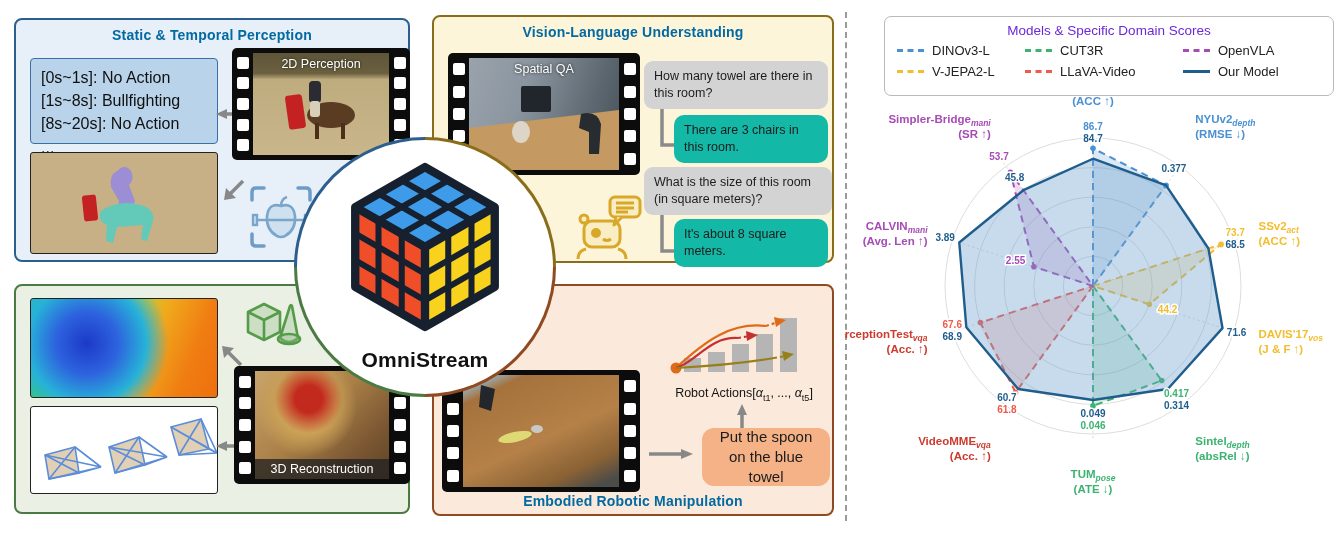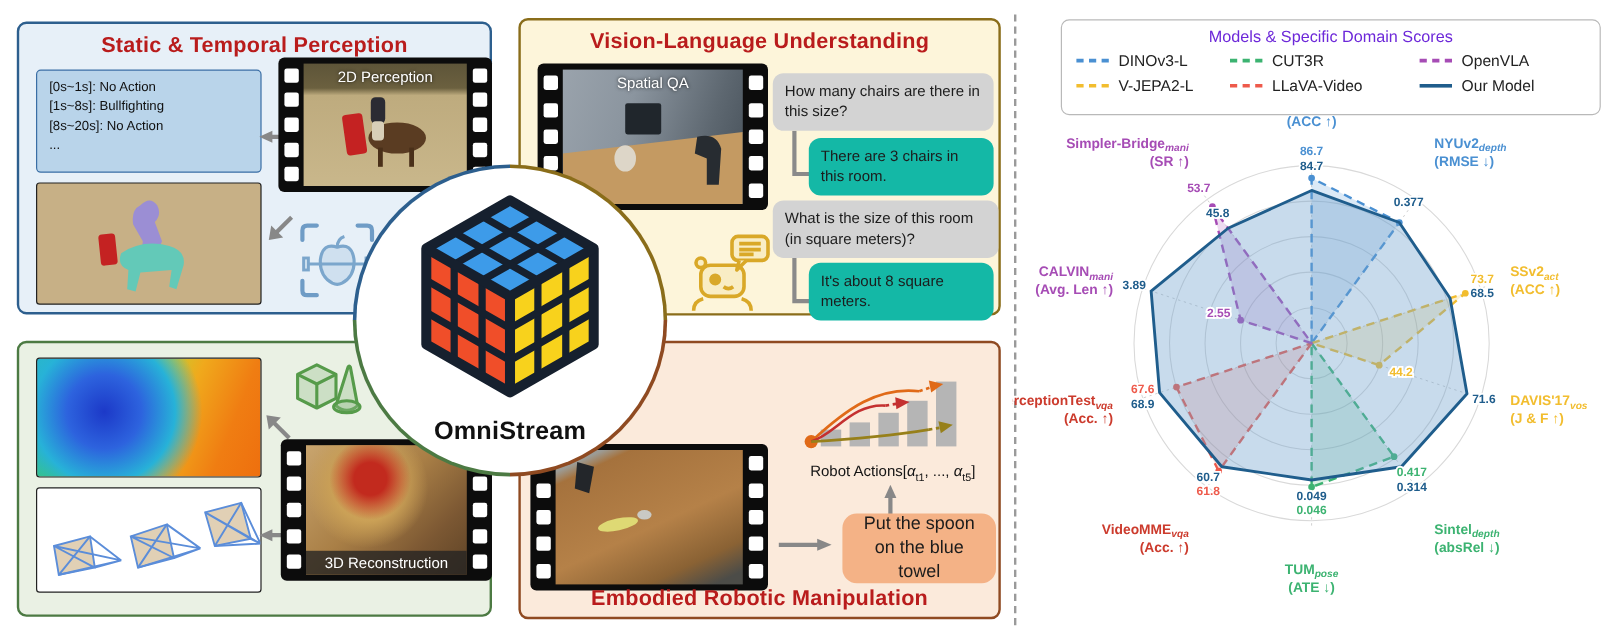--- a/index.html
+++ b/index.html
@@ -5,21 +5,21 @@
   * { margin:0; padding:0; box-sizing:border-box; }
   html,body { width:1344px; height:533px; background:#fff; font-family:"Liberation Sans", sans-serif; overflow:hidden; }
   .stage { position:relative; width:1344px; height:533px; background:#fff; }
 
   
   .panel { position:absolute; border-radius:8px; border:2.5px solid; }
   .panel-perception { left:14px; top:18px; width:396px; height:244px; border-color:#2d5f8e; background:#e7f0f8; }
   .panel-vlu { left:432px; top:15px; width:402px; height:248px; border-color:#8a6d1a; background:#fdf5da; }
   .panel-geo { left:14px; top:284px; width:396px; height:230px; border-color:#4c7a43; background:#eaf1e4; }
   .panel-embodied { left:432px; top:284px; width:402px; height:232px; border-color:#8f4a21; background:#fbeadb; }
-  .panel-title { position:absolute; width:100%; text-align:center; font-size:18px; color:#b91c1c; letter-spacing:.2px; }
+  .panel-title { position:absolute; width:100%; text-align:center; font-size:14px; color:#0369a1; letter-spacing:.2px; }
   .title-top { top:7px; } .title-bottom { bottom:5px; }
 
   
   .film { position:absolute; background:#0c0c0c; border-radius:5px; display:flex; }
   .perf-col { width:21px; display:flex; flex-direction:column; justify-content:space-evenly; align-items:center; }
   .perf { width:12px; height:12px; background:#fff; border-radius:2px; }
   .film-img { position:relative; flex:1; margin:5px 0; overflow:hidden; }
   .film-caption { position:absolute; left:0; width:100%; text-align:center; color:#fff; font-size:12.5px; }
   .cap-top { top:4px; text-shadow:0 0 3px rgba(0,0,0,.8); }
   .cap-bottom { bottom:0; background:rgba(35,35,35,.78); padding:3px 0; }
@@ -33,21 +33,21 @@
       linear-gradient(135deg,#c9a56e 0%,#a97f46 45%,#7c5833 75%,#5e4326 100%); }
   .img-table { background:linear-gradient(155deg,#90908c 0%,#9c9c96 10%,#a5723d 16%,#b58148 55%,#8a6234 80%,#4c4c48 94%); }
   .still { position:absolute; border:1.5px solid #222; border-radius:3px; overflow:hidden; }
   .img-seg { background:#c7b086; }
   .img-depth { background:
       radial-gradient(circle at 30% 45%, #1c39c8 0%, #2d63de 22%, #27b2d8 42%, rgba(0,0,0,0) 58%),
       linear-gradient(112deg,#28b8c8 0%,#3ecb62 24%,#b5dc38 42%,#f0a91c 62%,#f07d12 82%,#ee6f0e 100%); }
   .img-frustum { background:#fff; }
 
   
-  .timeline-box { position:absolute; left:14px; top:38px; width:188px; height:86px; background:#b9d4ea; border:1.5px solid #3a6ea5; border-radius:4px; padding:7px 10px; font-size:11px; line-height:1.45; color:#101010; }
+  .timeline-box { position:absolute; left:14px; top:38px; width:188px; height:86px; background:#b9d4ea; border:1.5px solid #3a6ea5; border-radius:4px; padding:7px 10px; font-size:16px; line-height:1.45; color:#101010; }
 
   
   .bubble { position:absolute; font-size:12.5px; line-height:1.35; color:#1c1c1c; padding:7px 10px; }
   .bubble-q { background:#d3d3d3; border-radius:9px; }
   .bubble-a { background:#14b8a6; border-radius:10px; }
   .bubble-instr { background:#f4b286; border-radius:12px; text-align:center; font-size:15px; display:flex; align-items:center; justify-content:center; }
 
   .icon { position:absolute; }
   .actions-label { position:absolute; font-size:12.5px; color:#141414; text-align:center; white-space:nowrap; }
   .actions-label sub { font-size:9px; }
@@ -168,21 +168,21 @@
         <div class="film-caption cap-top">Spatial QA</div>
       </div>
       <div class="perf-col">
           <span class="perf"></span>
           <span class="perf"></span>
           <span class="perf"></span>
           <span class="perf"></span>
           <span class="perf"></span>
         </div>
     </div>
-    <div class="bubble bubble-q" style="left:210px; top:44px; width:184px;">How many chairs are there in this size?</div>
+    <div class="bubble bubble-q" style="left:210px; top:44px; width:184px;">How many towel are there in this room?</div>
     <svg class="icon" style="left:222px; top:92px;" width="44" height="46">
       <path d="M6,0 V36 H30" stroke="#8a8a8a" stroke-width="3.5" fill="none"></path>
         <polygon points="42,36 29,30 29,42" fill="#8a8a8a"></polygon>
     </svg>
     <div class="bubble bubble-a" style="left:240px; top:98px; width:154px;">There are 3 chairs in this room.</div>
     <div class="bubble bubble-q" style="left:210px; top:150px; width:188px;">What is the size of this room (in square meters)?</div>
     <svg class="icon" style="left:222px; top:198px;" width="44" height="46">
       <path d="M6,0 V36 H30" stroke="#8a8a8a" stroke-width="3.5" fill="none"></path>
         <polygon points="42,36 29,30 29,42" fill="#8a8a8a"></polygon>
     </svg>

